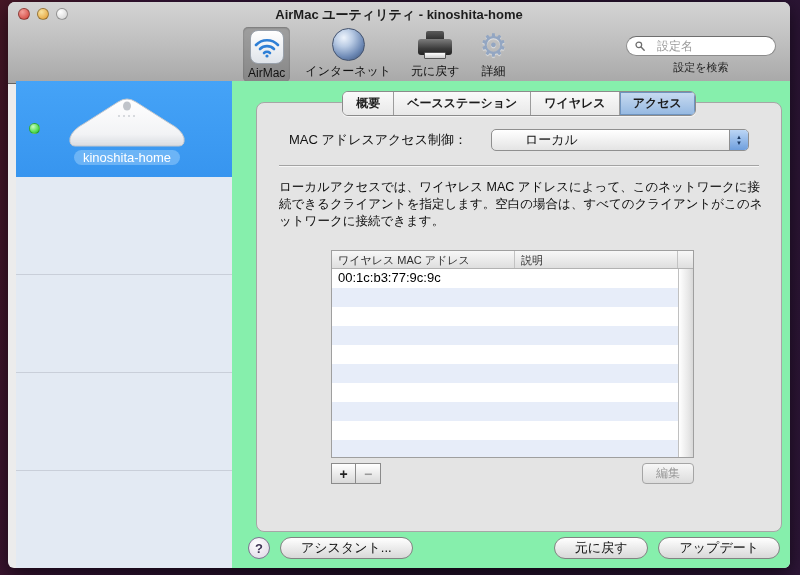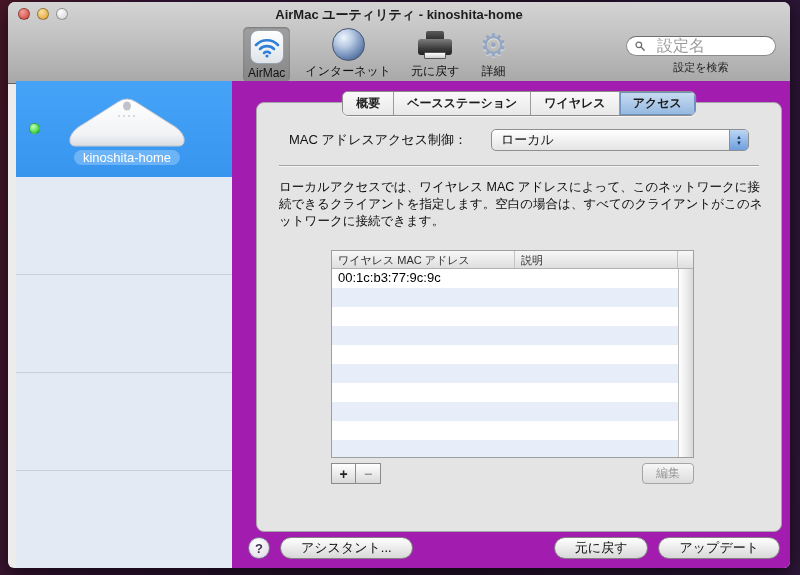--- a/index.html
+++ b/index.html
@@ -37,55 +37,55 @@
     border:1px solid #44536e; }
   .printer { width:34px; height:30px; position:relative; }
   .printer .p-top { position:absolute; left:8px; top:0; width:18px; height:9px; background:linear-gradient(#5b5b5b,#2e2e2e); border-radius:2px 2px 0 0; }
   .printer .p-body { position:absolute; left:0; top:8px; width:34px; height:16px; background:linear-gradient(#7d7d7d,#3c3c3c 60%,#222); border-radius:3px; }
   .printer .p-out { position:absolute; left:6px; top:21px; width:22px; height:7px; background:linear-gradient(#fdfdfd,#cfcfcf); border:1px solid #555; border-radius:1px; }
   .gear { font-size:31px; line-height:31px; color:#93a6c2; text-shadow:0 1px 1px rgba(255,255,255,0.6); }
 
   .search-wrap { position:absolute; right:14px; top:34px; width:150px; }
   .search-box { display:flex; align-items:center; gap:4px; width:150px; height:20px;
     background:#ffffff; border:1px solid #8c8c8c; border-top-color:#6e6e6e; border-radius:10px; padding:0 8px; }
-  .search-box input { border:none; outline:none; width:110px; font-size:16px; background:transparent; color:#4d7c0f;margin-left:8px; }
+  .search-box input { border:none; outline:none; width:110px; font-size:12px; background:transparent; color:#4d7c0f;margin-left:8px; }
   .search-box input::placeholder { color:#9b9b9b; }
   .search-caption { margin-top:4px; text-align:center; font-size:11px; color:#222; }
 
   
   .sidebar { position:absolute; left:8px; top:79px; width:223px; bottom:0;
     background:#e3eaf3; border-right:1px solid #8f8f8f; }
   .device-row { position:relative; height:96px; background:linear-gradient(#45a3f7,#3795ef);
     display:flex; flex-direction:column; align-items:center; justify-content:center; }
   .status-dot { position:absolute; left:13px; top:42px; width:11px; height:11px; border-radius:50%;
     background:radial-gradient(circle at 35% 30%,#c9fbc0,#55e055 60%,#2fae3a); border:1px solid rgba(0,90,0,0.35); }
   .device-label { margin-top:2px; font-size:13px; color:#ffffff;
     background:rgba(190,225,255,0.38); border-radius:9px; padding:0 9px; }
   .side-row { height:98px; border-bottom:1px solid #c9cfd9; }
   .side-row.last { border-bottom:none; }
 
   
-  .main { position:absolute; left:224px; top:79px; right:0; bottom:0; background:#a21caf; }
+  .main { position:absolute; left:224px; top:79px; right:0; bottom:0; background:#86efac; }
 
   .content-box { position:absolute; left:24px; top:21px; right:8px; bottom:36px;
     background:#e4e4e4; border:1px solid #a6a6a6; border-radius:8px; }
 
   .tabbar { position:absolute; top:-12px; left:0; right:0; display:flex; justify-content:center; }
   .tabgroup { display:flex; border:1px solid #8b8b8b; border-radius:6px; overflow:hidden;
     background:#f3f3f3; box-shadow:0 1px 1px rgba(255,255,255,0.7); }
   .tab { padding:3px 13px; font-size:12px; font-weight:bold; color:#1c1c1c;
     border-right:1px solid #9c9c9c; background:linear-gradient(#fafafa,#e8e8e8); white-space:nowrap; }
   .tab:last-child { border-right:none; }
   .tab.selected { background:linear-gradient(#c9dbf1,#94b8e1); box-shadow:inset 0 0 0 1px #6f94bf; }
 
   .control-row { position:absolute; top:26px; left:0; right:0; display:flex; justify-content:center; align-items:center; gap:24px; }
   .control-label { font-size:13px; color:#111; }
   .popup { position:relative; width:258px; height:22px; border:1px solid #8f8f8f; border-radius:5px;
     background:linear-gradient(#ffffff,#e4e4e4); display:flex; align-items:center; padding-left:9px; overflow:hidden; }
-  .popup-value { font-size:13px; color:#111; }
+  .popup-value { font-size:13px; color:#111;margin-left:24px; }
   .popup-stepper { position:absolute; right:0; top:0; bottom:0; width:19px;
     background:linear-gradient(#bcd6f5,#6f9fdd); border-left:1px solid #8f8f8f;
     display:flex; flex-direction:column; align-items:center; justify-content:center; }
   .popup-stepper span { font-size:6px; line-height:6px; color:#1b3a63; }
 
   .separator { position:absolute; top:62px; left:22px; right:22px; height:2px;
     border-top:1px solid #a3a3a3; border-bottom:1px solid #f6f6f6; }
 
   .description { position:absolute; top:76px; left:22px; right:18px;
     font-size:12.5px; line-height:17px; color:#0d0d0d; }

